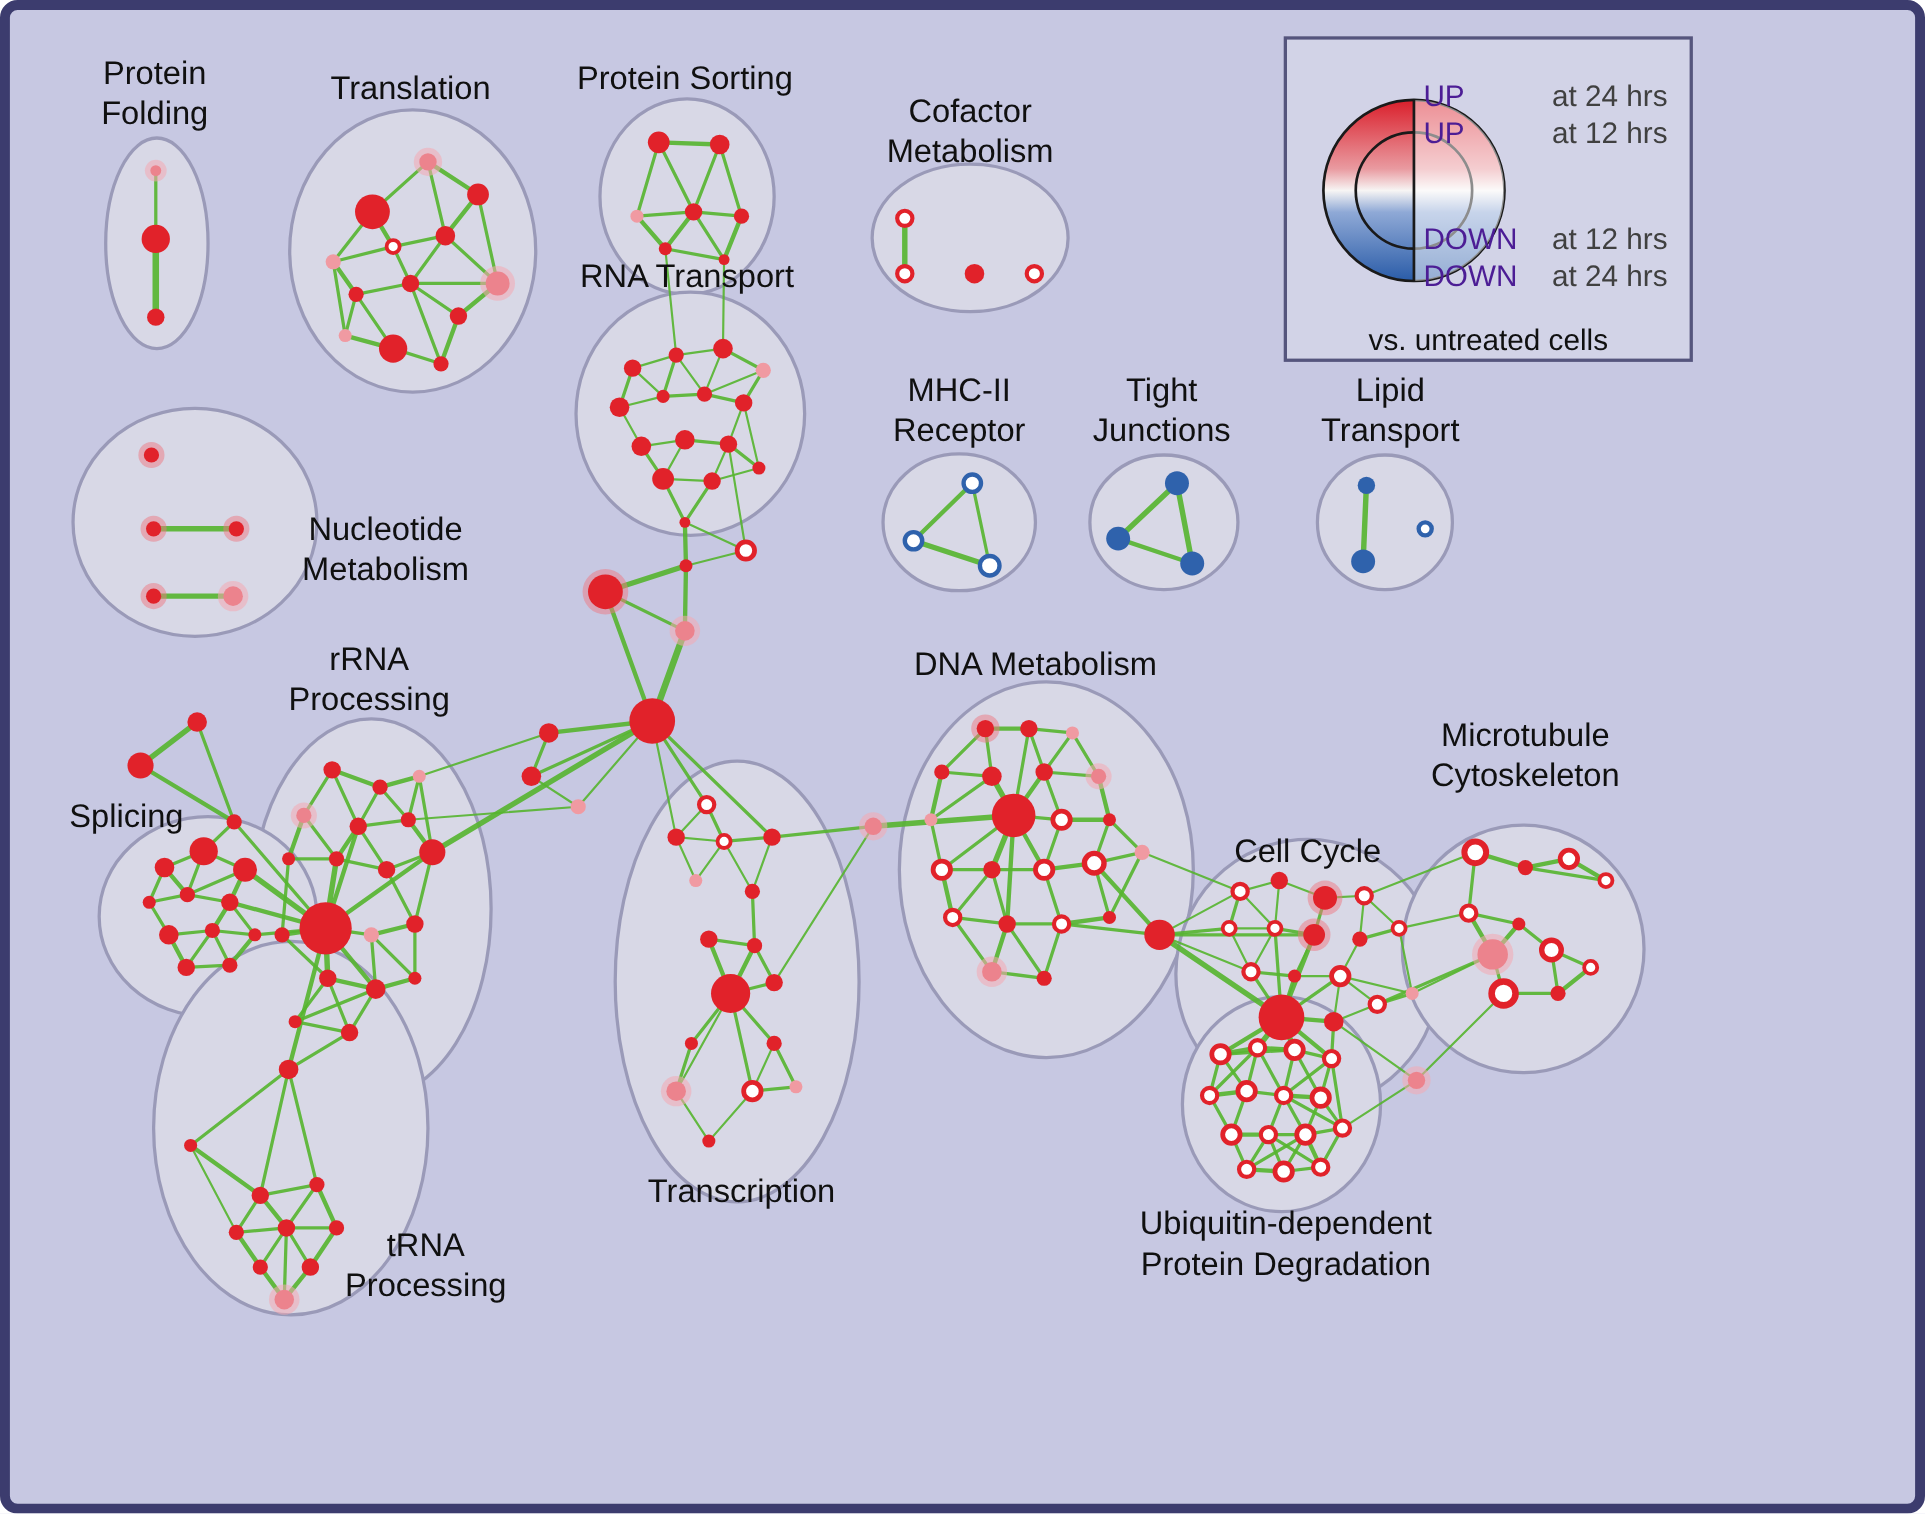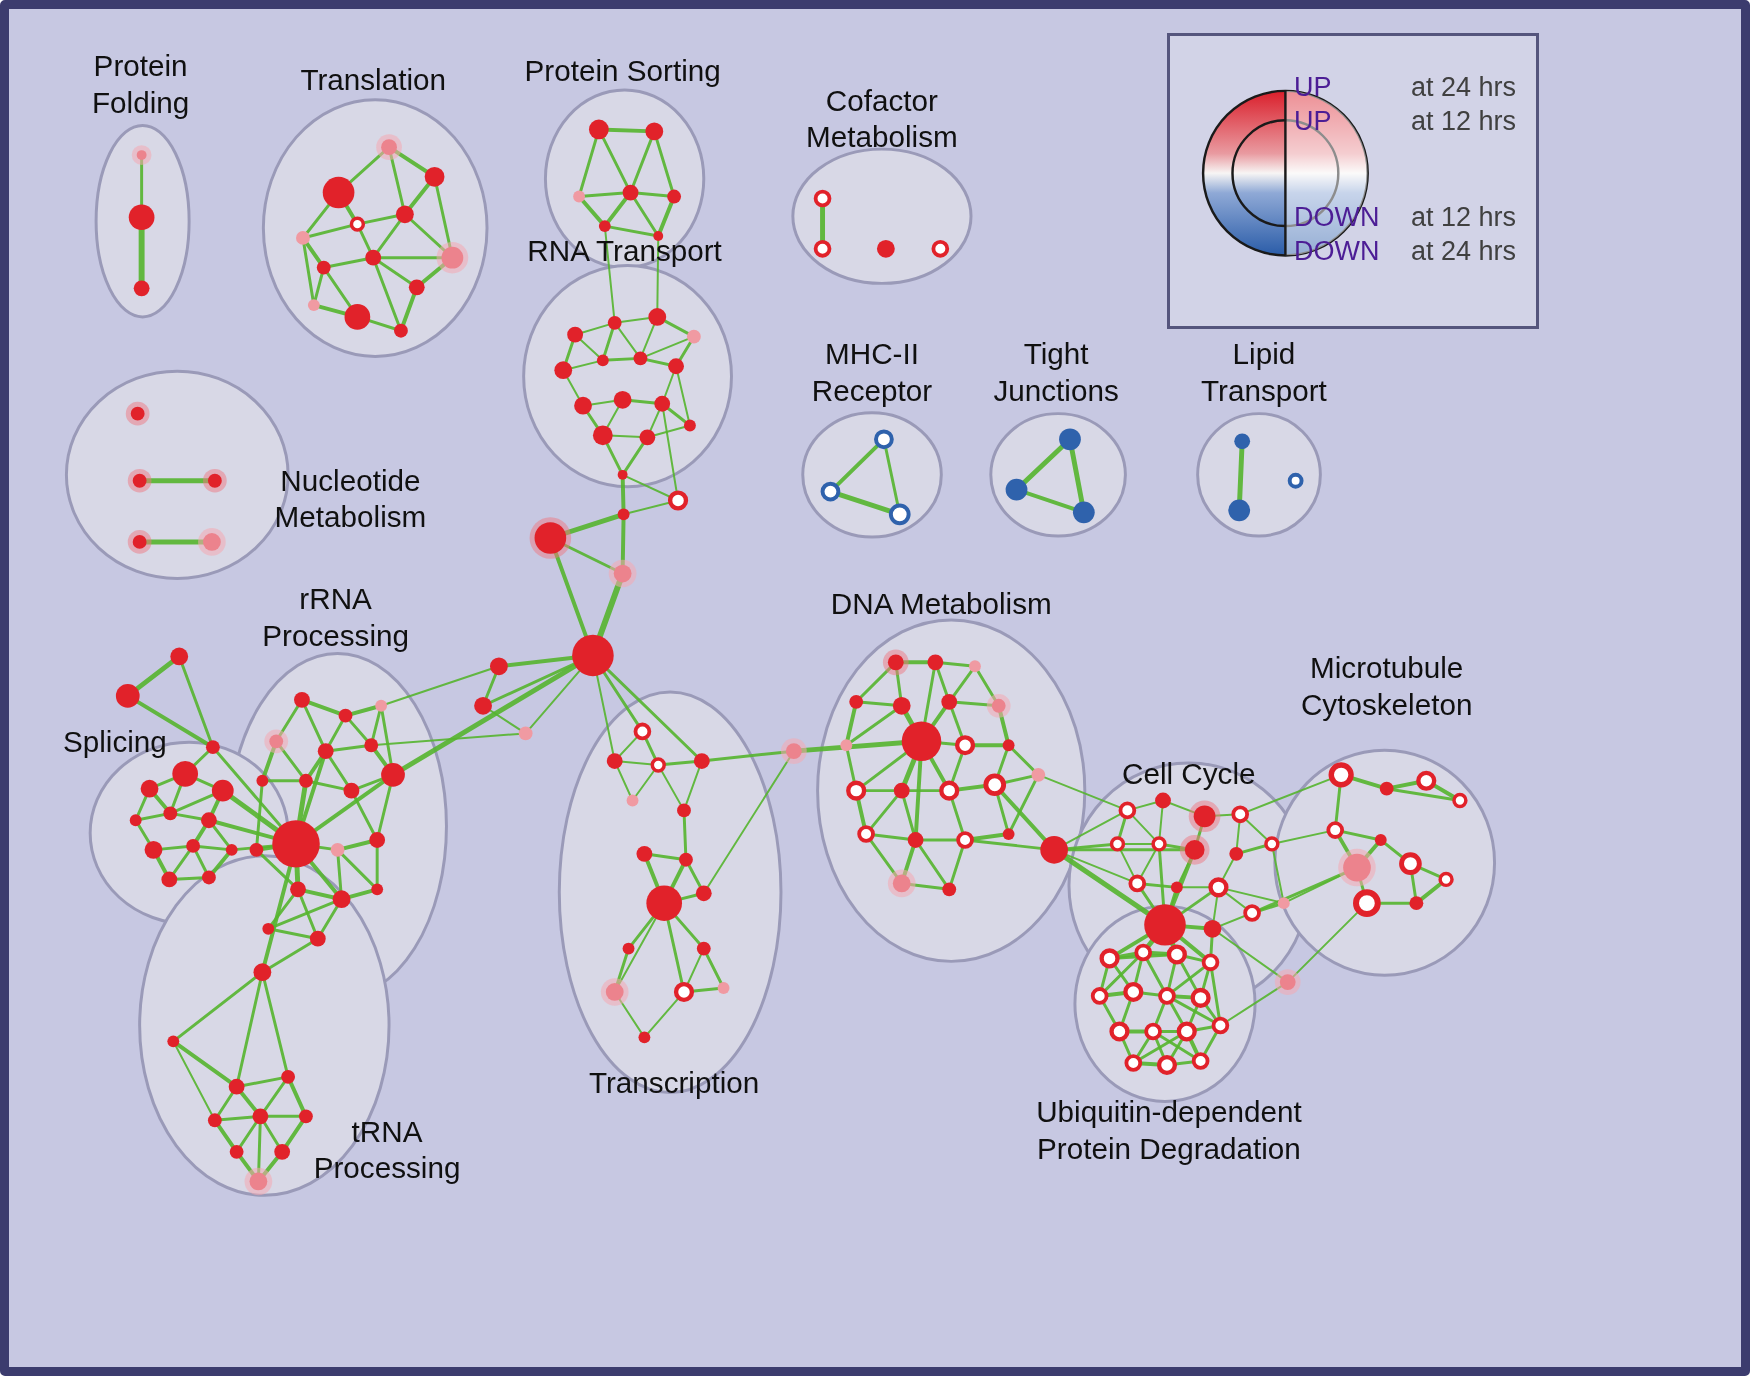--- a/index.html
+++ b/index.html
@@ -1,18 +1,18 @@
 <!DOCTYPE html>
 <html><head>
 <meta charset="utf-8">
 <style>
   html,body{margin:0;padding:0;background:#ffffff;}
   .stage{
     position:relative;width:1750px;height:1376px;box-sizing:border-box;
-    background:#c7c8e2;border:9px solid #3c3c6e;border-radius:5px;overflow:hidden;
+    background:#c7c8e2;border:9px solid #3c3c6e;border-radius:16px;overflow:hidden;
     font-family:"Liberation Sans",sans-serif;
   }
   #network{position:absolute;left:0;top:0;width:100%;height:100%;display:block;}
   svg text{font-family:"Liberation Sans",sans-serif;}
   .legend{
     position:absolute;left:1158px;top:24px;width:372px;height:296px;box-sizing:border-box;
     border:3px solid #55557d;background:#d2d3e7;
   }
   .legend .lgsvg{position:absolute;left:0;top:0;width:100%;height:100%;}
   .legend .dir{position:absolute;font-size:27px;color:#4c1d95;left:124px;white-space:nowrap;}
@@ -657,15 +657,16 @@
       <line x1="117" y1="56" x2="117" y2="224" stroke="#1a1a1a" stroke-width="2.5"></line>
     </svg>
     <span class="dir r1">UP</span>
     <span class="time r1">at 24 hrs</span>
     <span class="dir r2">UP</span>
     <span class="time r2">at 12 hrs</span>
     <span class="dir r3">DOWN</span>
     <span class="time r3">at 12 hrs</span>
     <span class="dir r4">DOWN</span>
     <span class="time r4">at 24 hrs</span>
+    <div class="foot f2">vs. untreated cells</div>
   </div>
 
 </div>
 
 </body></html>

